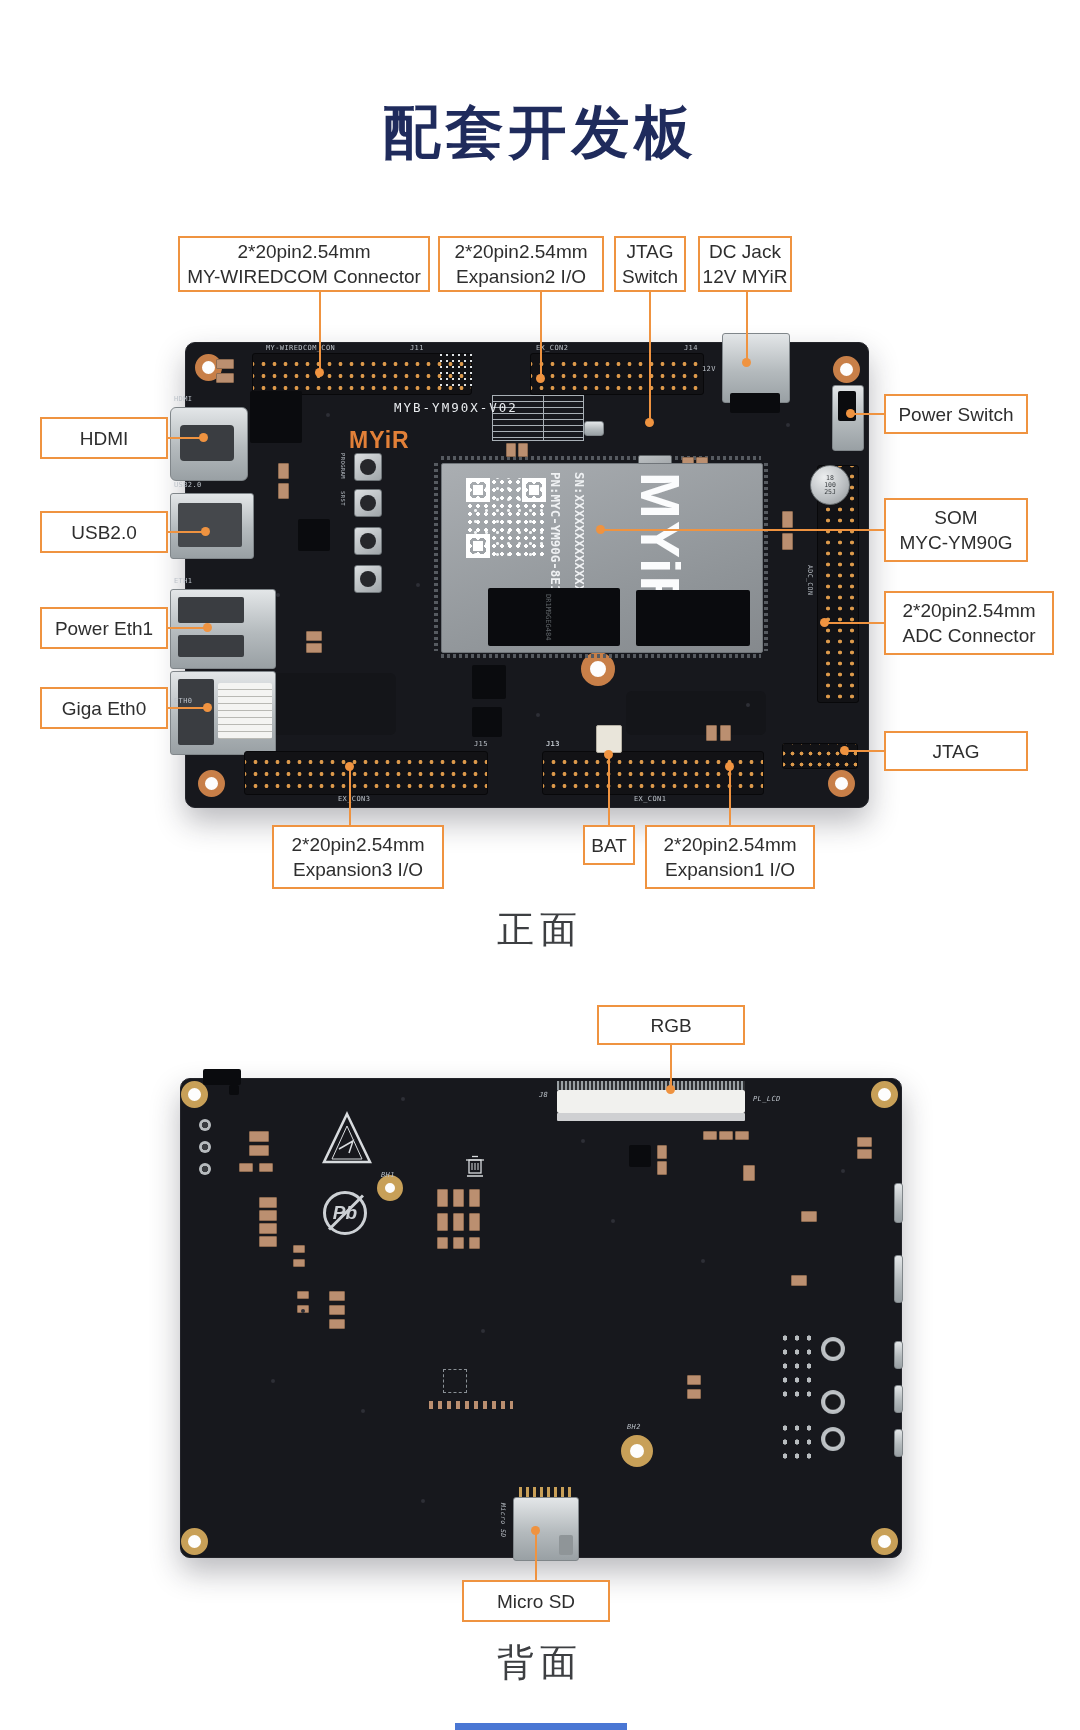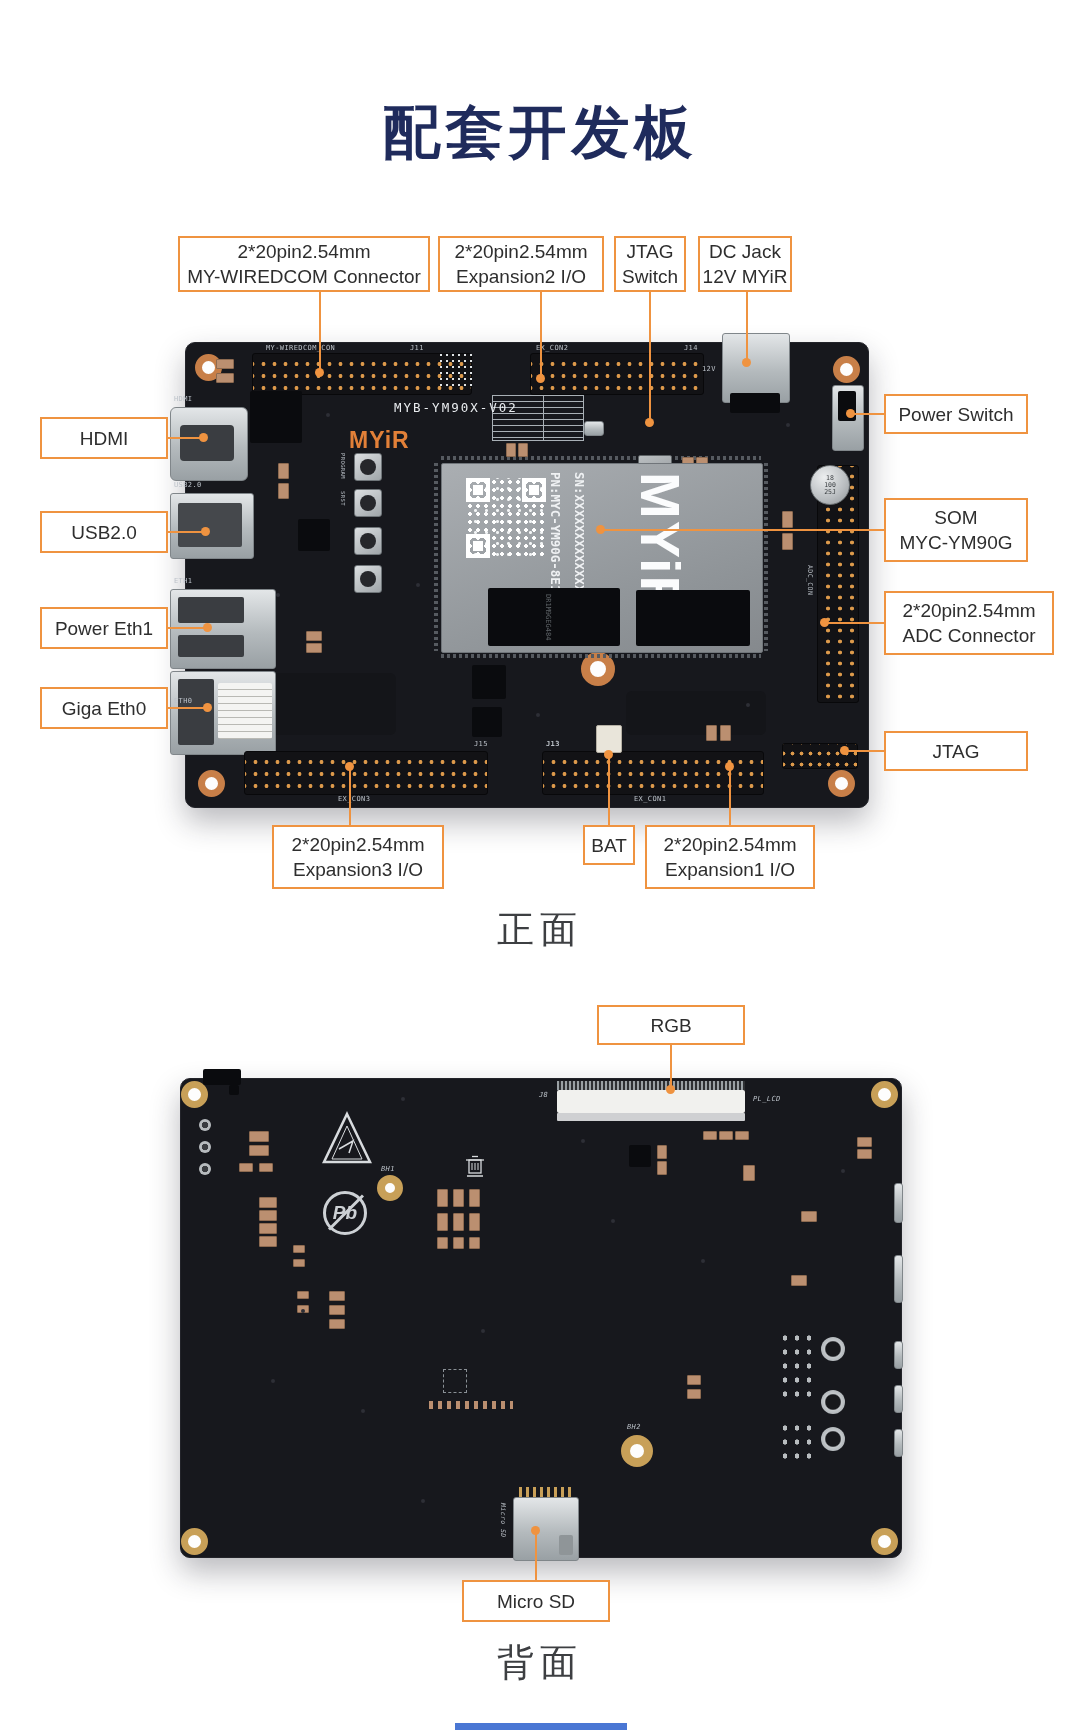--- a/index.html
+++ b/index.html
@@ -339,21 +339,21 @@
     <path d="M26 3 L49 51 L3 51 Z" fill="none" stroke="#d8dbde" stroke-width="2.5"></path>
     <path d="M26 15 L41 48 H11 Z" fill="none" stroke="#d8dbde" stroke-width="1"></path>
     <path d="M18 38 L32 30 L28 42" fill="none" stroke="#d8dbde" stroke-width="1.5"></path>
   </svg>
 
   <div class="pb" style="left:142px;top:112px;">
     <i></i>
     <span>Pb</span>
   </div>
 
-  <span class="silk" style="left:200px;top:86px;">BH1</span>
+  <span class="silk" style="left:200px;top:92px;">BH1</span>
   <div class="hole holeg" style="left:196px;top:96px;width:10px;height:10px;border-width:8px;"></div>
 
   <svg style="position:absolute;left:283px;top:74px;" width="22" height="28" viewBox="0 0 22 28">
     <rect x="5" y="7" width="12" height="13" fill="none" stroke="#d8dbde" stroke-width="1.3"></rect>
     <line x1="2" y1="7" x2="20" y2="7" stroke="#d8dbde" stroke-width="1.3"></line>
     <line x1="8" y1="3.5" x2="14" y2="3.5" stroke="#d8dbde" stroke-width="1.3"></line>
     <line x1="3" y1="23" x2="19" y2="23" stroke="#d8dbde" stroke-width="1.5"></line>
     <line x1="8" y1="10" x2="8" y2="17" stroke="#d8dbde" stroke-width="1"></line>
     <line x1="11" y1="10" x2="11" y2="17" stroke="#d8dbde" stroke-width="1"></line>
     <line x1="14" y1="10" x2="14" y2="17" stroke="#d8dbde" stroke-width="1"></line>

